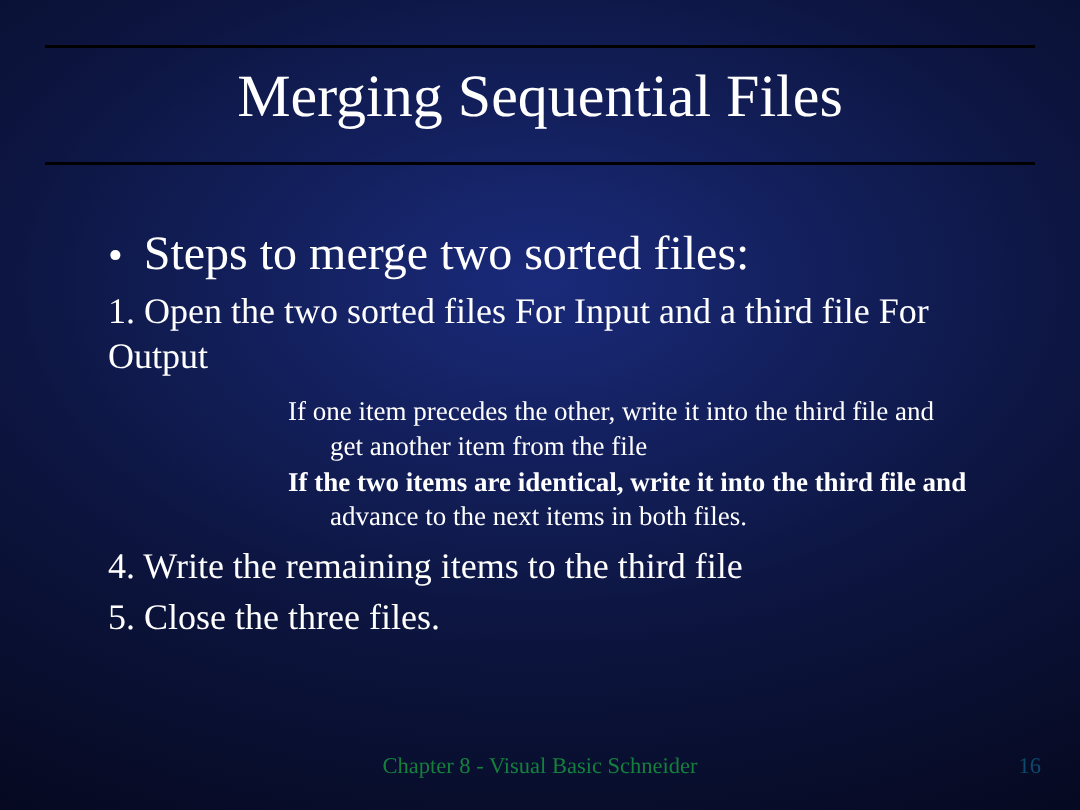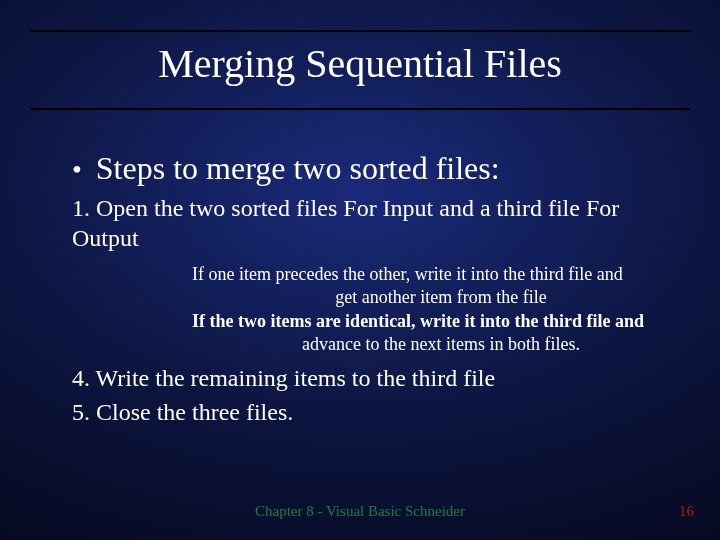--- a/index.html
+++ b/index.html
@@ -70,37 +70,37 @@
   }
   .step2 { margin-top: 4px; }
   .substeps {
     margin-top: 10px;
     margin-left: 120px;
     width: 470px;
     font-size: 18px;
     line-height: 1.25;
   }
   .sub-line { }
-  .sub-indent { padding-left: 28px; text-align: center; }
+  .sub-indent { padding-left: 28px; }
   .sub-gap { margin-top: 2px; font-weight: bold; }
   .footer-left {
     position: absolute;
     bottom: 20px;
     left: 0;
     width: 720px;
     text-align: center;
     font-size: 15px;
     color: #15803d;
   }
   .footer-right {
     position: absolute;
     bottom: 20px;
     right: 26px;
     font-size: 15px;
-    color: #b91c1c;
+    color: #0c4a6e;
   }
 </style>
 </head>
 <body>
 
 <div class="slide">
 
   <div class="rule-top"></div>
   <div class="title">Merging Sequential Files</div>
   <div class="rule-bottom"></div>

